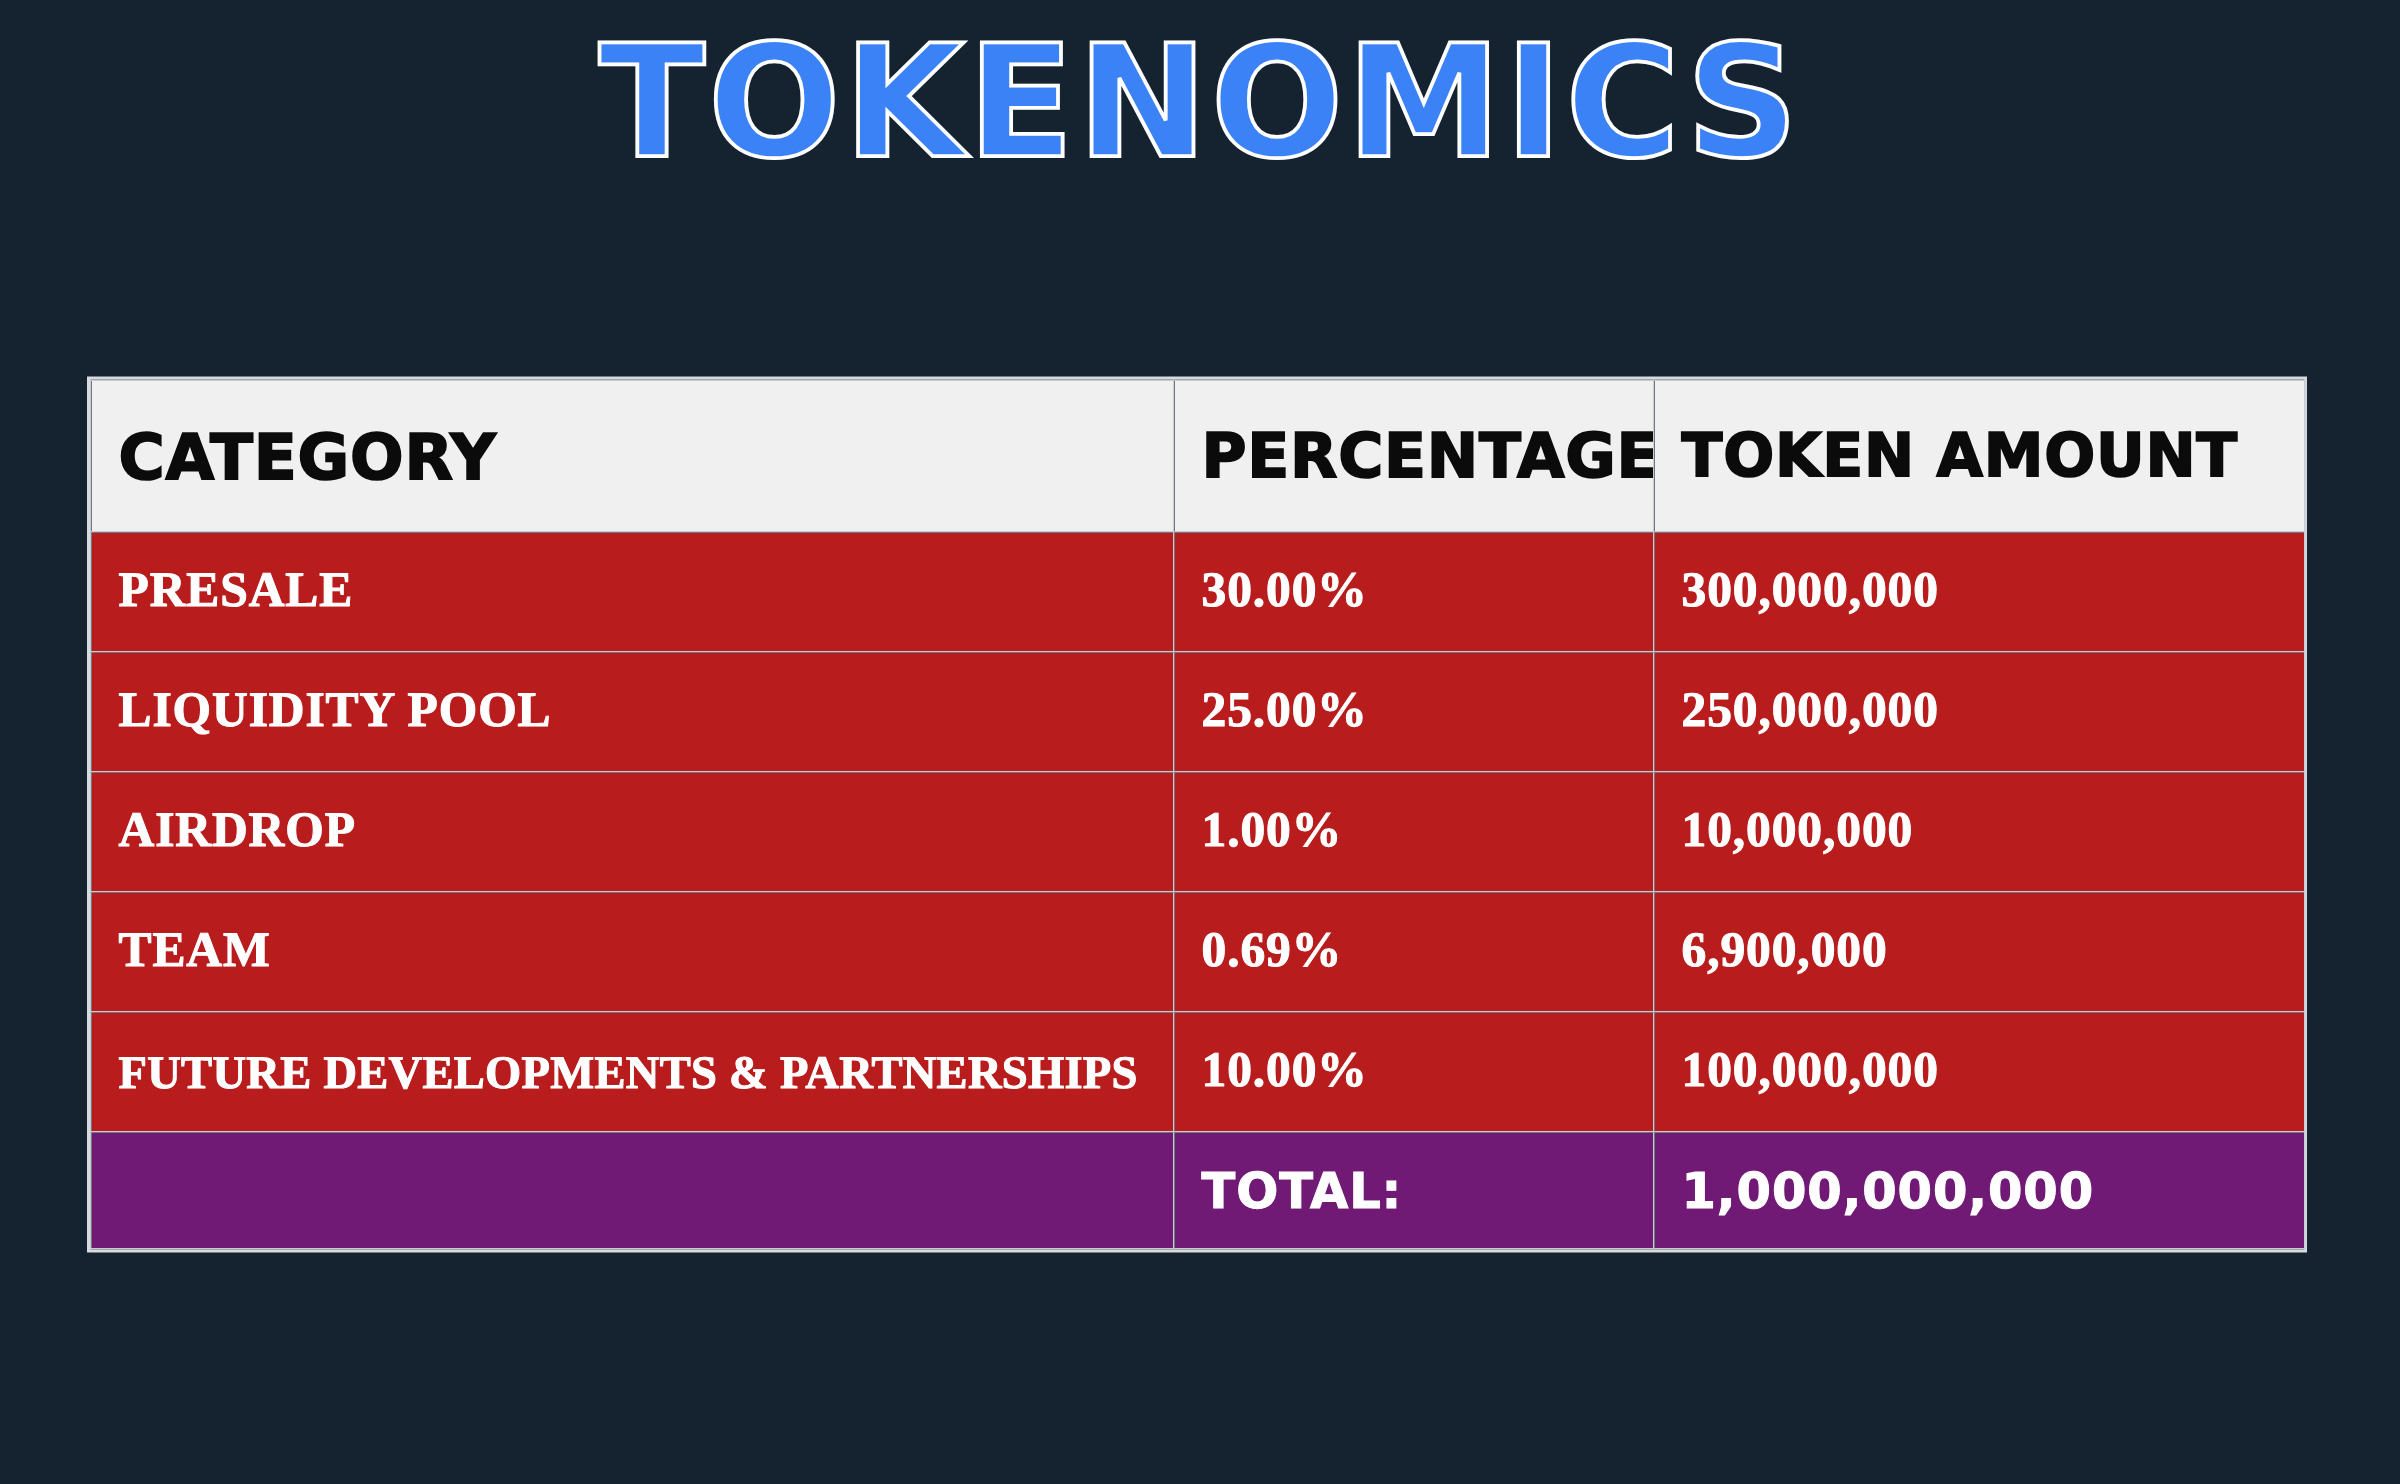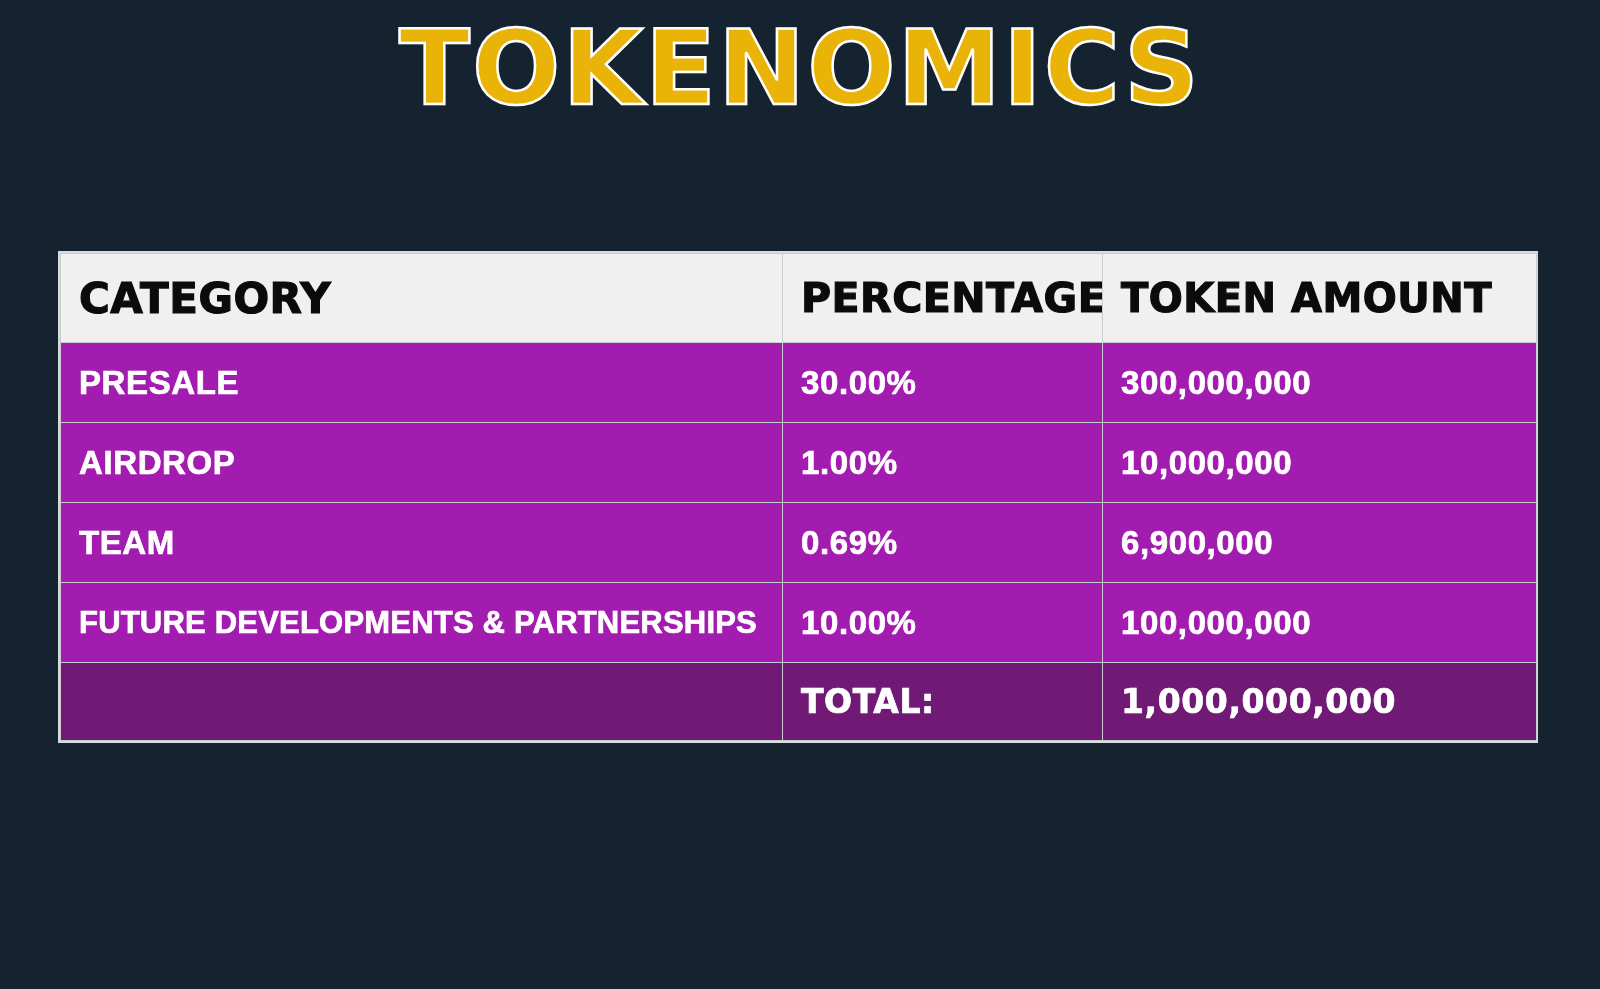--- a/index.html
+++ b/index.html
@@ -21,21 +21,21 @@
     box-sizing: border-box;
   }
 
   
   .title {
     position: absolute;
     top: 8px;
     left: 0;
     width: 1600px;
     text-align: center;
-    color: #eab308;
+    color: #3b82f6;
     font-family: "DejaVu Sans", sans-serif;
     font-weight: 700;
     font-size: 104px;
     line-height: 120px;
     letter-spacing: 2px;
     text-transform: uppercase;
     -webkit-text-stroke: 2.5px #ffffff;
     text-shadow: 0 0 1px #ffffff;
   }
 
@@ -67,38 +67,38 @@
     vertical-align: middle;
     box-sizing: border-box;
     overflow: hidden;
     white-space: nowrap;
   }
 
   
   thead tr.head-row th {
     background: #f0f0f0;
     color: #0b0b0b;
-    height: 89px;
+    height: 101px;
     font-family: "DejaVu Sans", sans-serif;
     font-weight: 700;
     font-size: 42px;
     letter-spacing: 0.5px;
     text-transform: uppercase;
     -webkit-text-stroke: 1.2px #0b0b0b;
   }
   thead tr.head-row th.h-cat { font-size: 42px; }
   thead tr.head-row th.h-pct { font-size: 41px; }
   thead tr.head-row th.h-amt { font-size: 40px; }
 
   
   tbody tr.data-row td {
-    background: #a21caf;
+    background: #b91c1c;
     color: #ffffff;
     height: 80px;
-    font-family: Liberation Sans, sans-serif;
+    font-family: Liberation Serif, serif;
     font-weight: 700;
     font-size: 33px;
     letter-spacing: 0.6px;
     text-transform: uppercase;
     -webkit-text-stroke: 0.7px #ffffff;
   }
   tbody tr.data-row td.cell-cat.long-label {
     font-size: 31px;
     letter-spacing: 0.2px;
   }
@@ -141,20 +141,25 @@
       </thead>
 
       <tbody>
 
         <tr class="data-row">
           <td class="cell-cat">PRESALE</td>
           <td class="cell-pct">30.00%</td>
           <td class="cell-amt">300,000,000</td>
         </tr>
 
+        <tr class="data-row">
+          <td class="cell-cat">LIQUIDITY POOL</td>
+          <td class="cell-pct">25.00%</td>
+          <td class="cell-amt">250,000,000</td>
+        </tr>
 
 
         <tr class="data-row">
           <td class="cell-cat">AIRDROP</td>
           <td class="cell-pct">1.00%</td>
           <td class="cell-amt">10,000,000</td>
         </tr>
 
         <tr class="data-row">
           <td class="cell-cat">TEAM</td>

